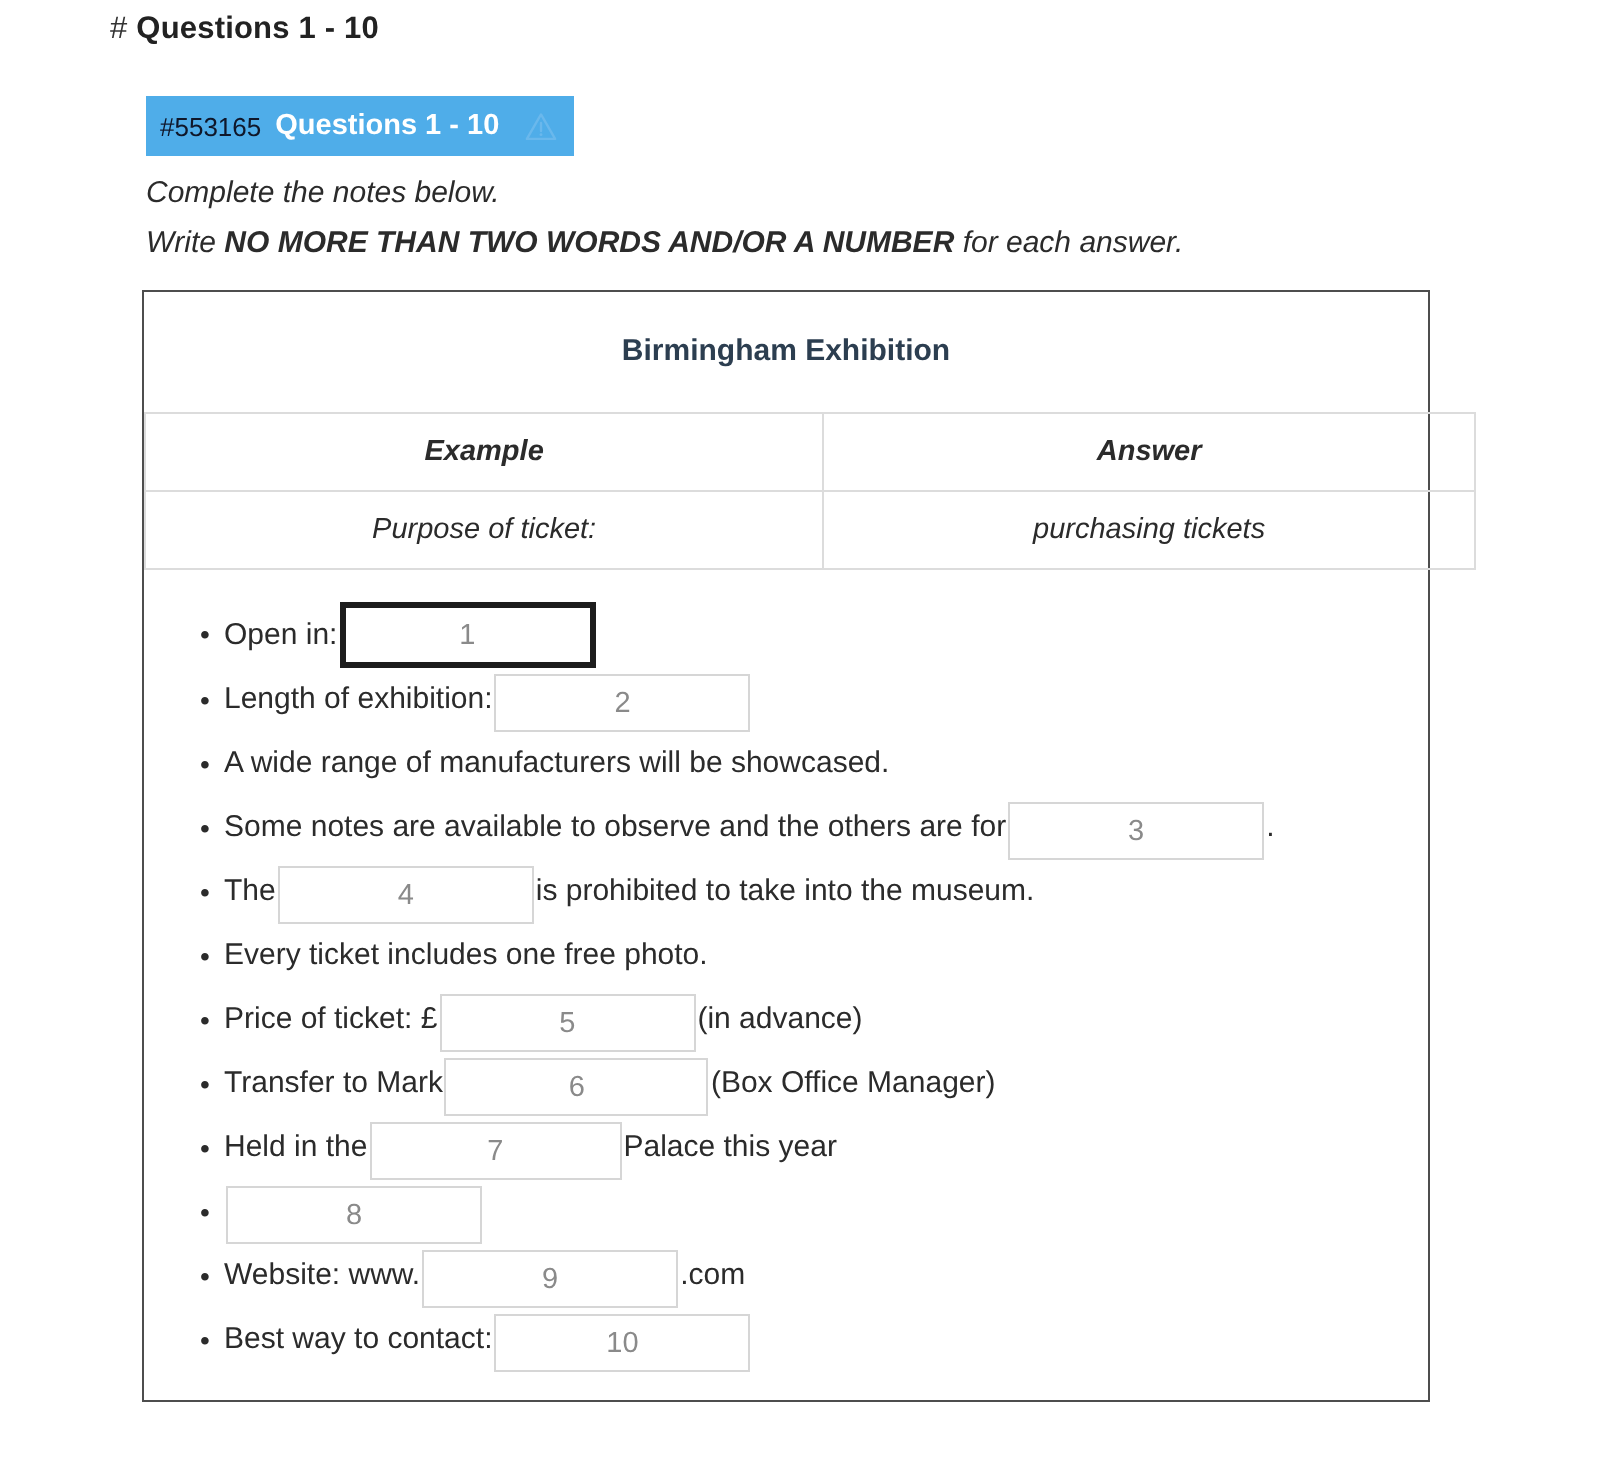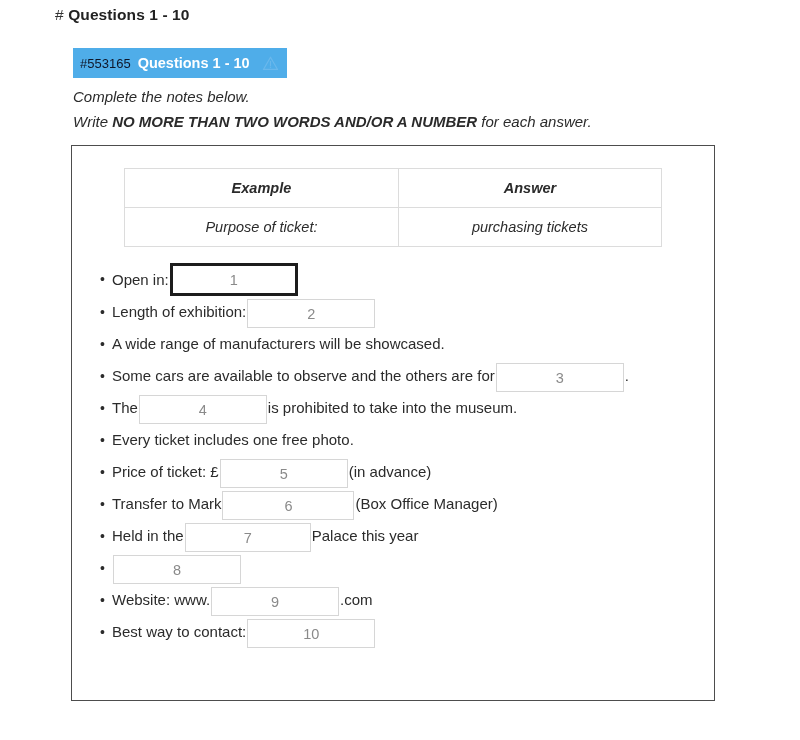--- a/index.html
+++ b/index.html
@@ -109,21 +109,21 @@
     font-size: 15px;
     font-weight: bold;
     color: #2c3e50;
     margin-top: 21px;
     margin-bottom: 0;
   }
 
   
   .ex-table {
     margin: 22px auto 0 auto;
-    width: 538px;
+    width: 666px;
     border-collapse: collapse;
     table-layout: fixed;
   }
   .ex-table th,
   .ex-table td {
     border: 1px solid #dcdcdc;
     text-align: center;
     font-size: 14.5px;
     color: #2b2b2b;
     height: 38px;
@@ -223,20 +223,21 @@
 
   <div class="instructions">
     <div class="instr-line">Complete the notes below.</div>
     <div class="instr-line">
       <span>Write </span><span class="instr-strong">NO MORE THAN TWO WORDS AND/OR A NUMBER</span><span> for each answer.</span>
     </div>
   </div>
 
   <div class="note-box">
 
+    <div class="note-title">Birmingham Exhibition</div>
 
     <table class="ex-table">
       <colgroup>
           <col class="c1">
           <col class="c2">
         </colgroup>
       <thead>
         <tr>
           <th>Example</th>
           <th>Answer</th>
@@ -260,21 +261,21 @@
       <li>
         <span class="txt">Length of exhibition:</span>
         <input class="ans w128" type="text" placeholder="2" style="">
       </li>
 
       <li>
         <span class="txt">A wide range of manufacturers will be showcased.</span>
       </li>
 
       <li>
-        <span class="txt">Some cars are available to observe and the others are for</span>
+        <span class="txt">Some notes are available to observe and the others are for</span>
         <input class="ans w128" type="text" placeholder="3" style="">
         <span class="txt">.</span>
       </li>
 
       <li>
         <span class="txt">The</span>
         <input class="ans w128" type="text" placeholder="4" style="">
         <span class="txt">is prohibited to take into the museum.</span>
       </li>
 

